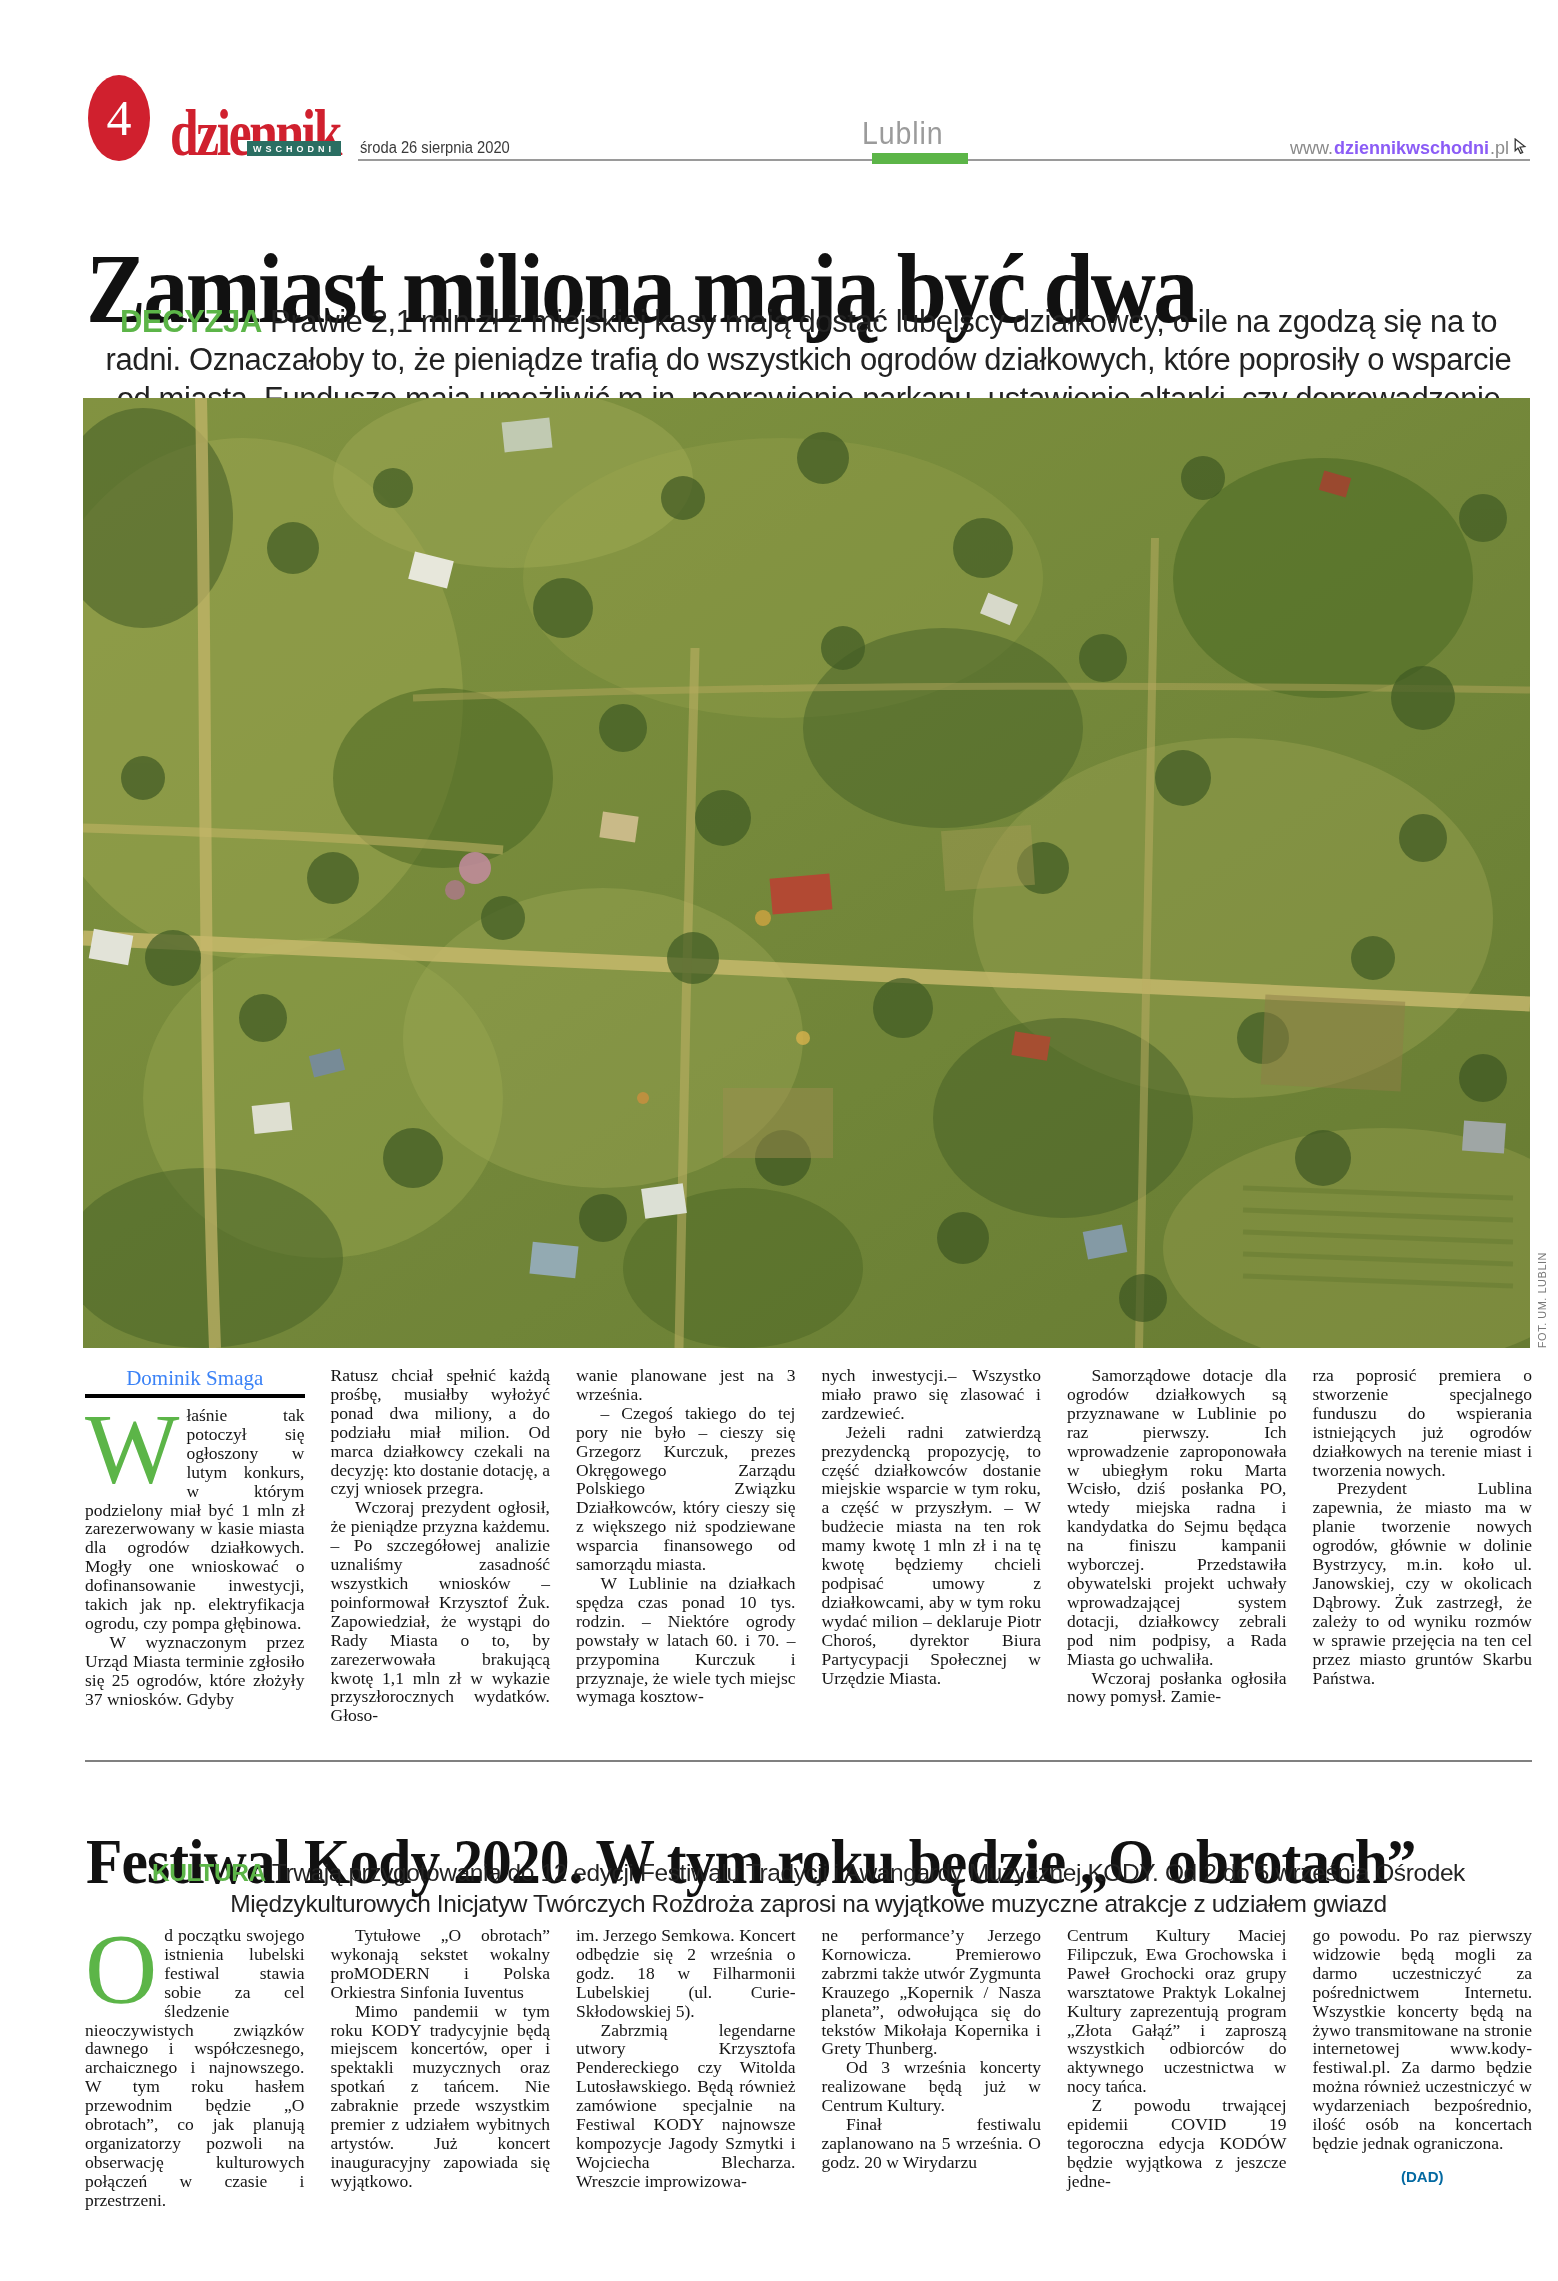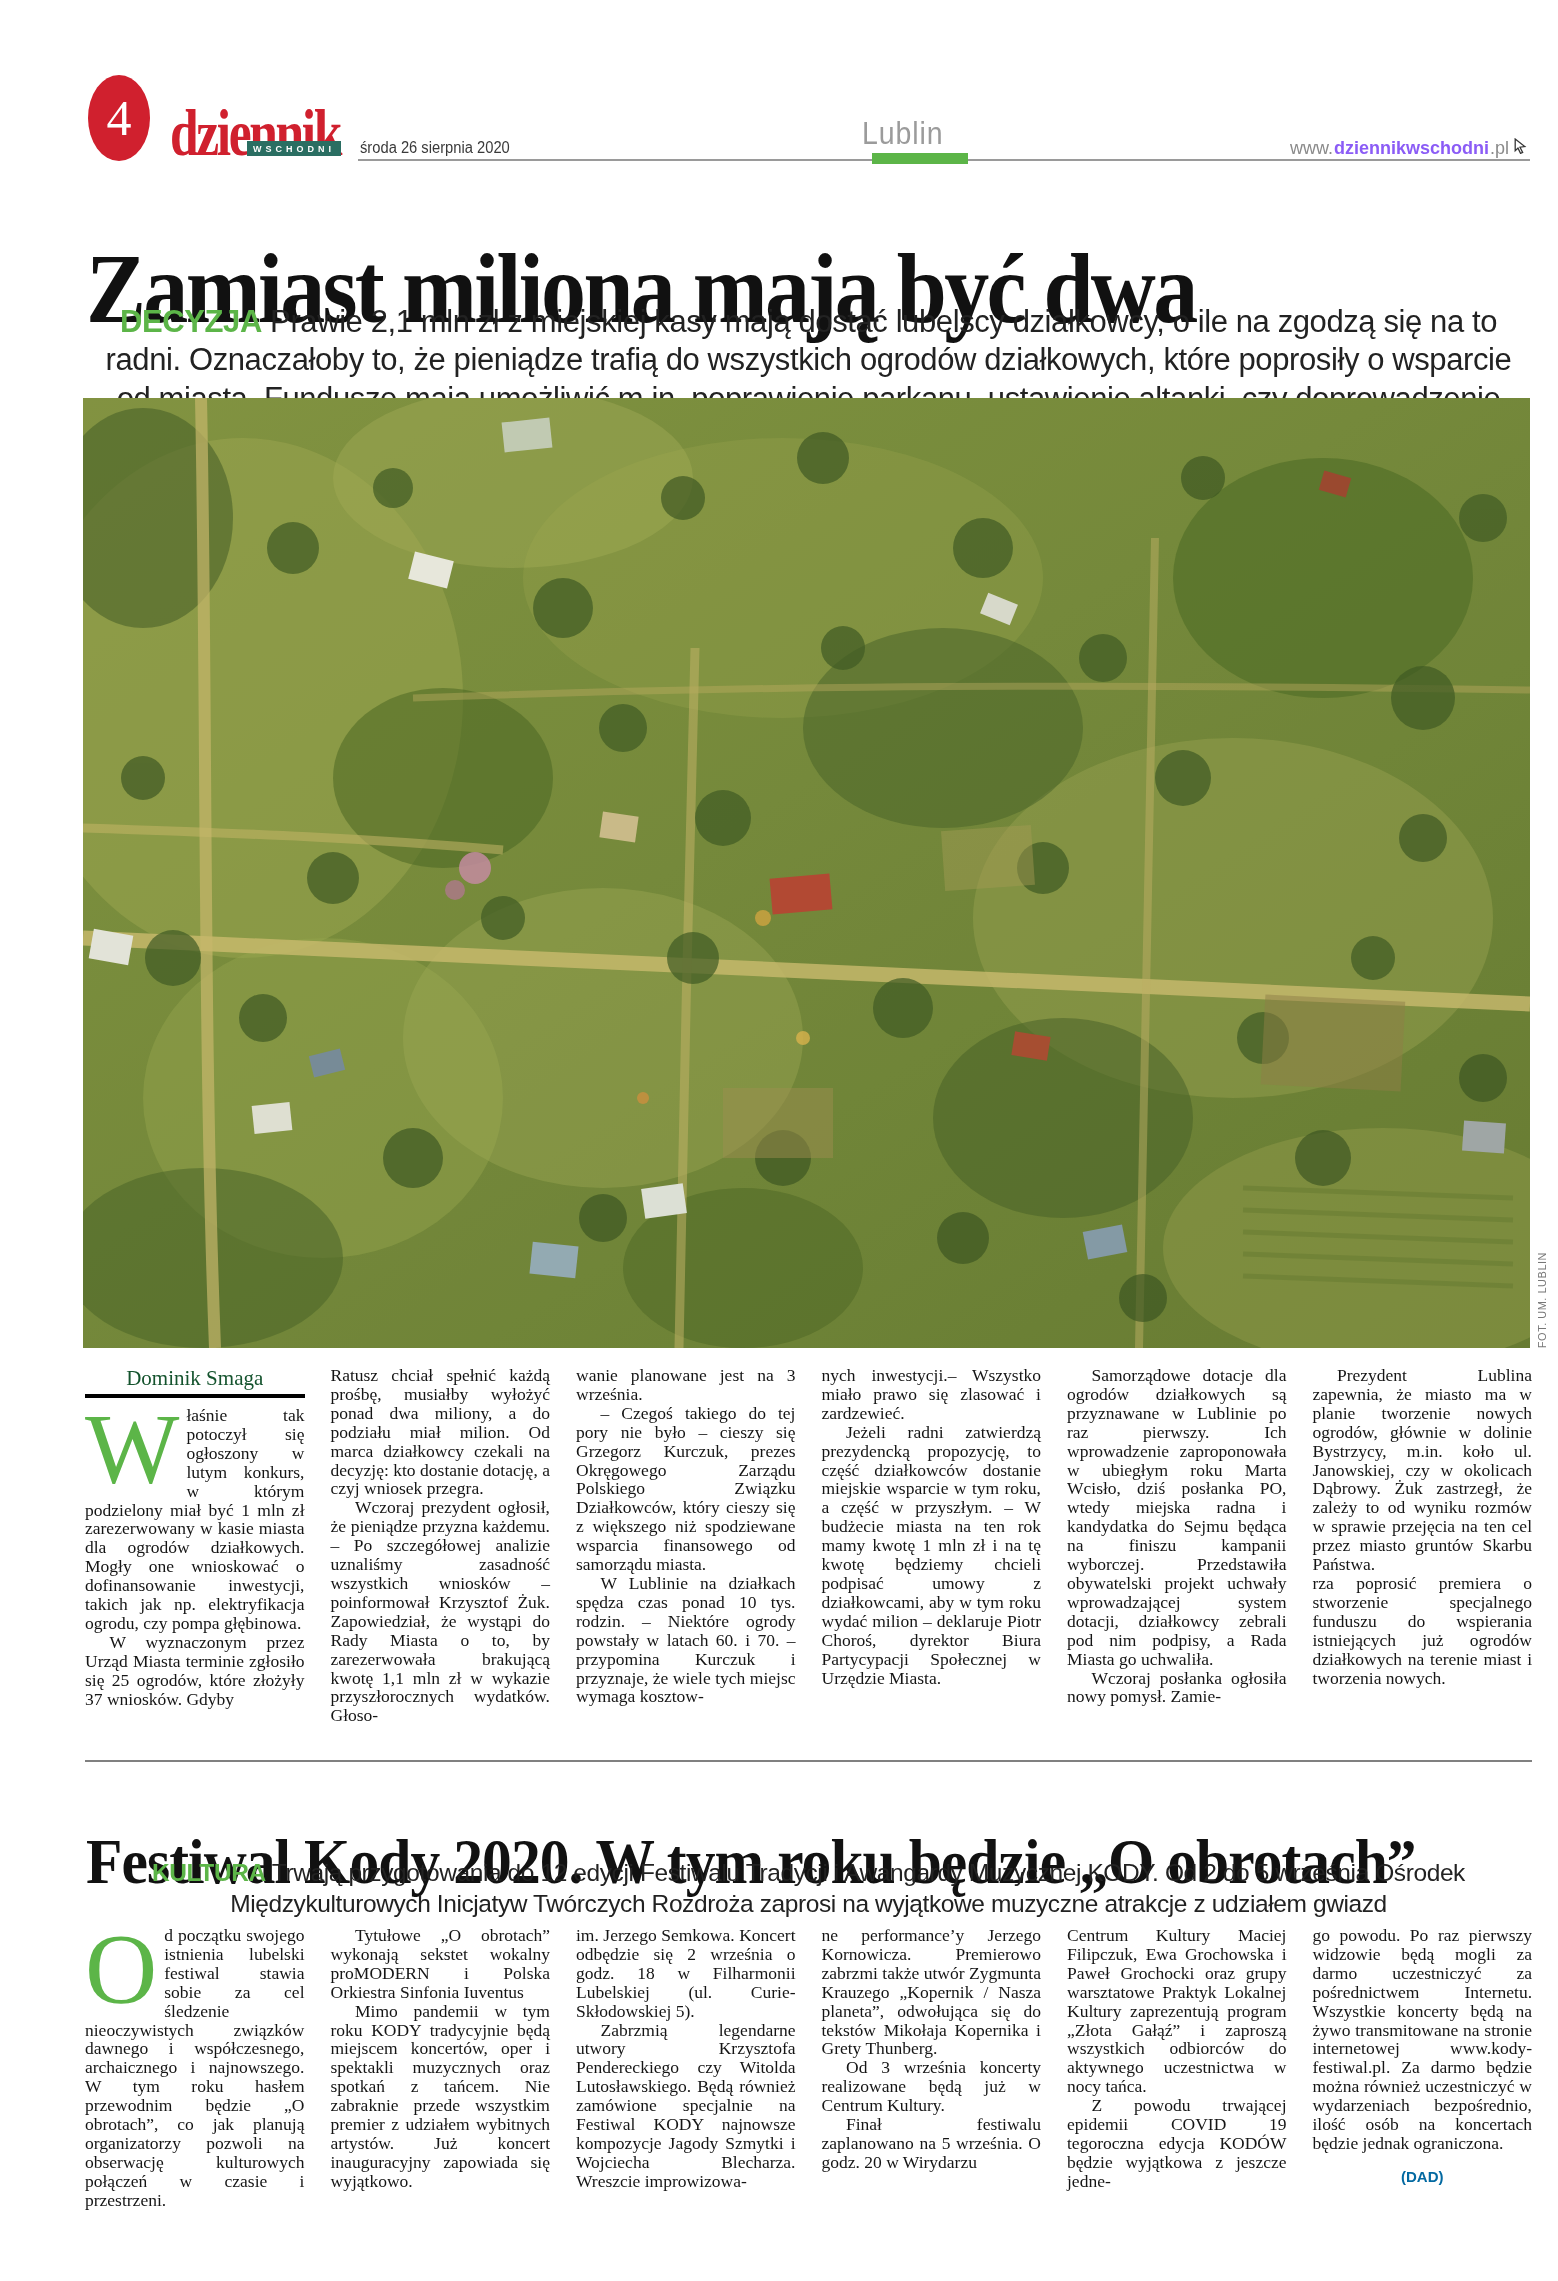--- a/index.html
+++ b/index.html
@@ -40,21 +40,21 @@
           color:#777;writing-mode:vertical-rl;transform:rotate(180deg);letter-spacing:.5px;}
 
   .cols{position:absolute;left:85px;width:1447px;display:grid;
         grid-template-columns:repeat(6,1fr);column-gap:26px;
         font-family:"Liberation Serif",serif;font-size:17.5px;line-height:18.9px;
         text-align:justify;overflow:hidden;hyphens:auto;color:#151515;}
   .cols1{top:1366px;height:382px;}
   .cols2{top:1926px;height:352px;}
   .par{margin:0;}
   .ind{text-indent:1.4em;}
-  .byline{font:400 21px "Liberation Serif",serif;text-align:center;color:#14532d;
+  .byline{font:400 21px "Liberation Serif",serif;text-align:center;color:#3b82f6;
           border-bottom:4px solid #000;padding-bottom:3px;margin-bottom:8px;}
   .dropcap{float:left;color:#5cb548;font-size:100px;line-height:.76;padding:5px 7px 0 0;
            font-family:"Liberation Serif",serif;}
   .sig{text-align:center;font:700 15px "Liberation Sans",sans-serif;margin-top:15px;color:#0369a1;}
 
   .divider{position:absolute;left:85px;top:1760px;width:1447px;border-top:2px solid #808080;}
 
   
   .h2x{position:absolute;left:86px;top:1774px;width:1450px;font-family:"Liberation Serif",serif;
        font-weight:700;font-size:64px;line-height:1.1;letter-spacing:-1px;color:#111;
@@ -230,22 +230,22 @@
         </div>
     </div>
     <div class="cell">
       <div class="colbody">
           <p class="par ind">Samorządowe dotacje dla ogrodów działkowych są przyznawane w Lublinie po raz pierwszy. Ich wprowadzenie zaproponowała w ubiegłym roku Marta Wcisło, dziś posłanka PO, wtedy miejska radna i kandydatka do Sejmu będąca na finiszu kampanii wyborczej. Przedstawiła obywatelski projekt uchwały wprowadzającej system dotacji, działkowcy zebrali pod nim podpisy, a Rada Miasta go uchwaliła.</p>
           <p class="par ind">Wczoraj posłanka ogłosiła nowy pomysł. Zamie-</p>
         </div>
     </div>
     <div class="cell">
       <div class="colbody">
+          <p class="par">rza poprosić premiera o stworzenie specjalnego funduszu do wspierania istniejących już ogrodów działkowych na terenie miast i tworzenia nowych.</p>
           <p class="par ind">Prezydent Lublina zapewnia, że miasto ma w planie tworzenie nowych ogrodów, głównie w dolinie Bystrzycy, m.in. koło ul. Janowskiej, czy w okolicach Dąbrowy. Żuk zastrzegł, że zależy to od wyniku rozmów w sprawie przejęcia na ten cel przez miasto gruntów Skarbu Państwa.</p>
-          <p class="par">rza poprosić premiera o stworzenie specjalnego funduszu do wspierania istniejących już ogrodów działkowych na terenie miast i tworzenia nowych.</p>
         </div>
     </div>
   </div>
 
   <div class="divider"></div>
 
   <h2 class="h2x">Festiwal Kody 2020. W tym roku będzie „O obrotach”</h2>
 
   <div class="lead2">
     <span class="kicker">KULTURA</span>

